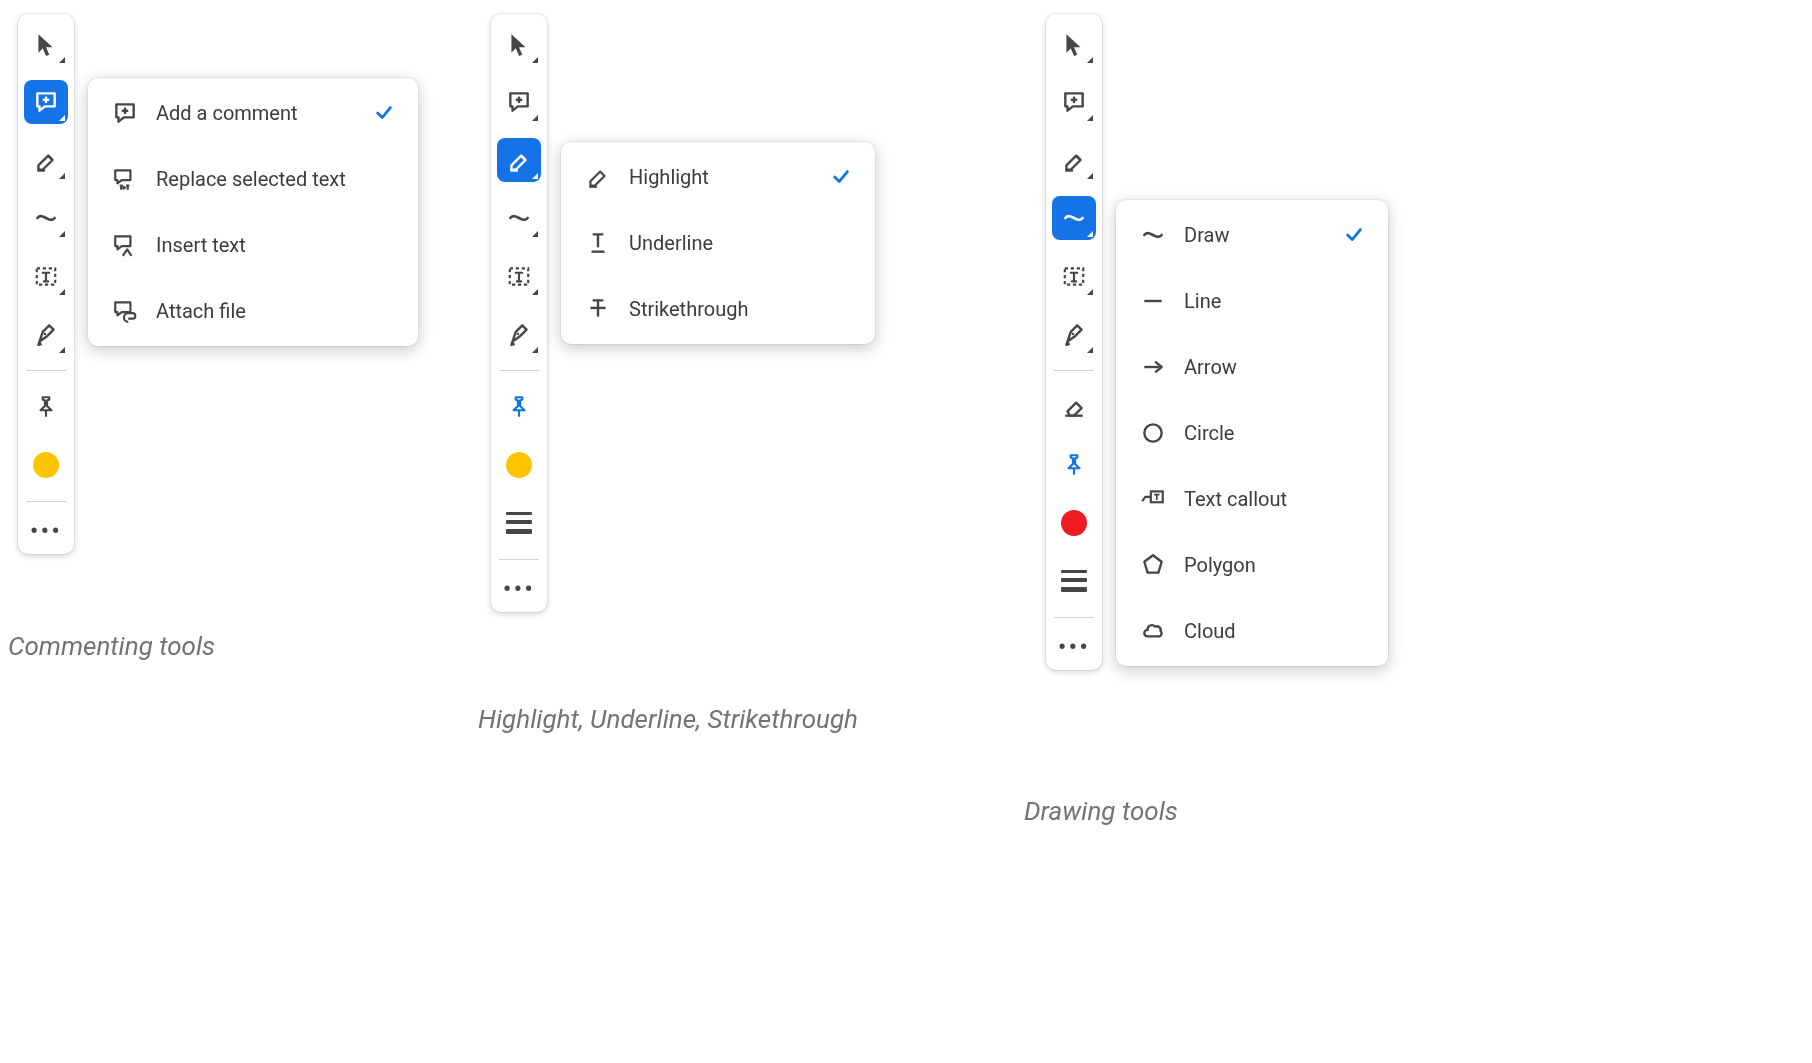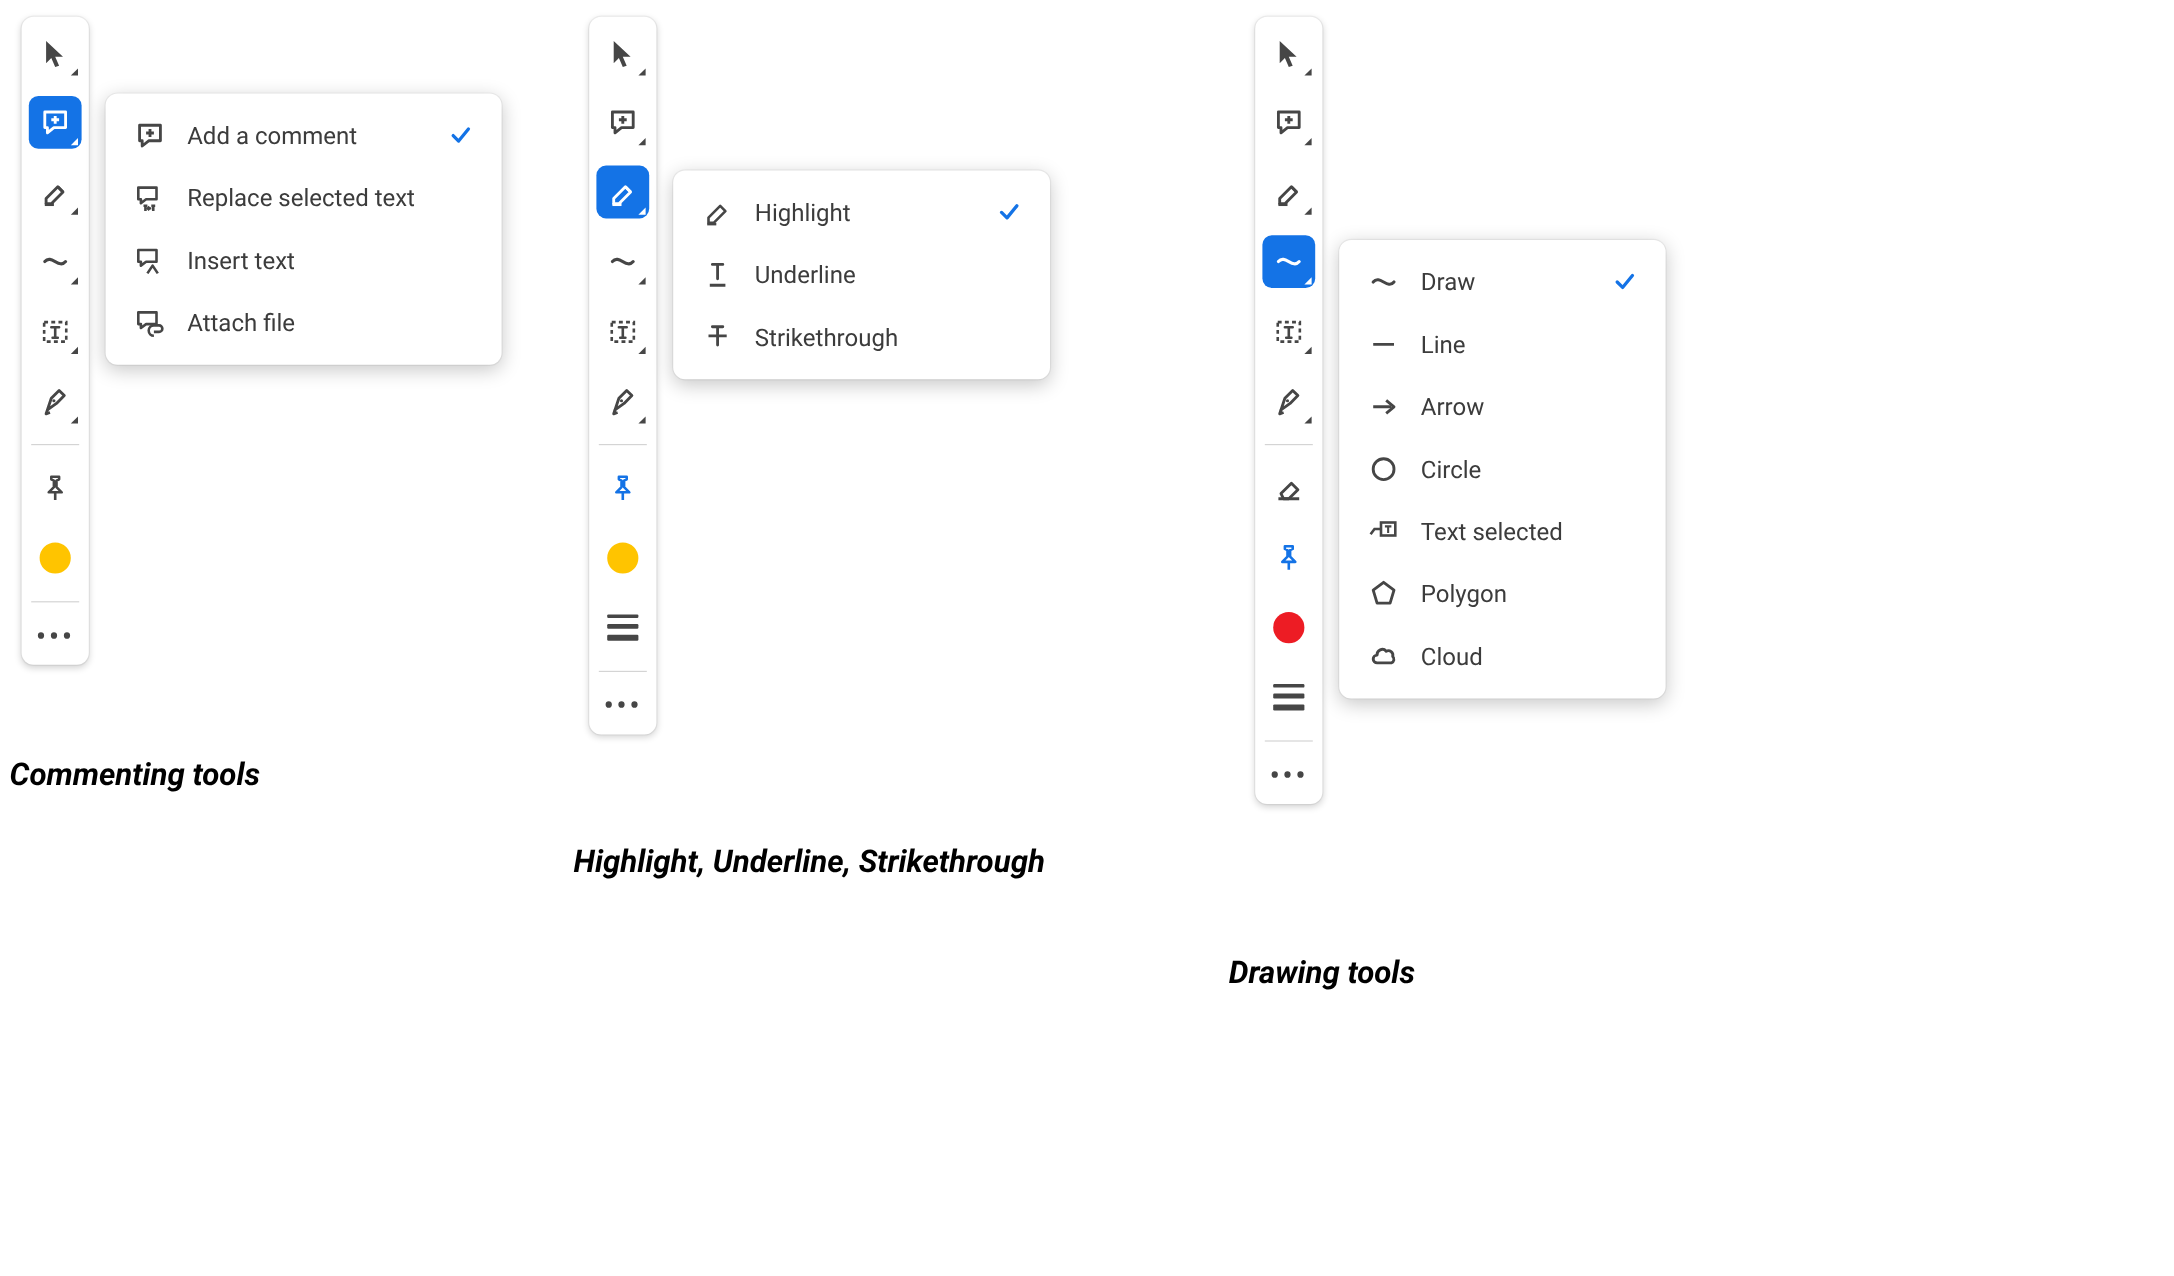--- a/index.html
+++ b/index.html
@@ -63,21 +63,21 @@
   }
 
   .flyout {
     position: absolute;
     background: #ffffff;
     border-radius: 10px;
     box-shadow: 0 4px 16px rgba(0,0,0,0.22), 0 0 0 1px rgba(0,0,0,0.05);
     padding: 10px 8px;
     display: flex;
     flex-direction: column;
-    gap: 2px;
+    gap: 16px;
   }
   .flyout-item {
     display: flex;
     align-items: center;
     padding: 12px 16px;
     border-radius: 6px;
     cursor: pointer;
     color: #3c3c3c;
     font-size: 20px;
   }
@@ -97,23 +97,23 @@
   .flyout-item .item-check {
     width: 20px;
     height: 20px;
     color: #1473e6;
     margin-left: 20px;
   }
 
   .caption {
     position: absolute;
     font-style: italic;
-    font-weight: 700;
+    font-weight: 400;
     font-size: 26px;
-    color: #000000;
+    color: #737373;
   }
   .more-dots {
     color:#464646;
     font-size: 26px;
     line-height: 0;
     letter-spacing: 2px;
     display:flex;
     align-items:center;
     justify-content:center;
     width:44px;
@@ -511,21 +511,21 @@
             </svg>
           </span>
         <span class="item-label">Circle</span>
       </div>
       <div class="flyout-item">
         <span class="item-icon">
             <svg width="26" height="26" viewBox="0 0 24 24">
               <use href="#i-callout"></use>
             </svg>
           </span>
-        <span class="item-label">Text selected</span>
+        <span class="item-label">Text callout</span>
       </div>
       <div class="flyout-item">
         <span class="item-icon">
             <svg width="26" height="26" viewBox="0 0 24 24">
               <use href="#i-polygon"></use>
             </svg>
           </span>
         <span class="item-label">Polygon</span>
       </div>
       <div class="flyout-item">

